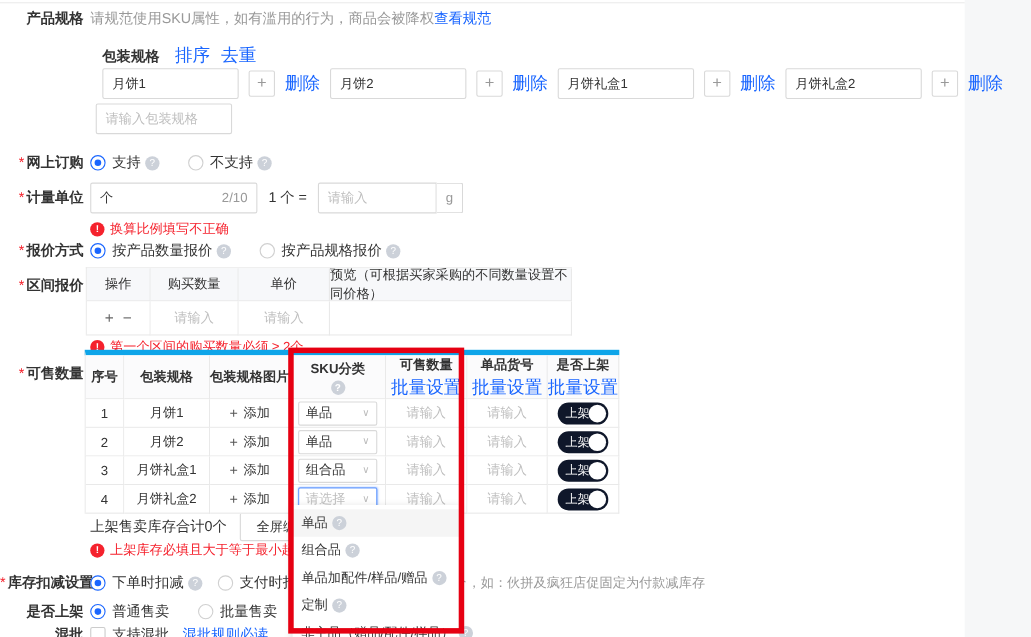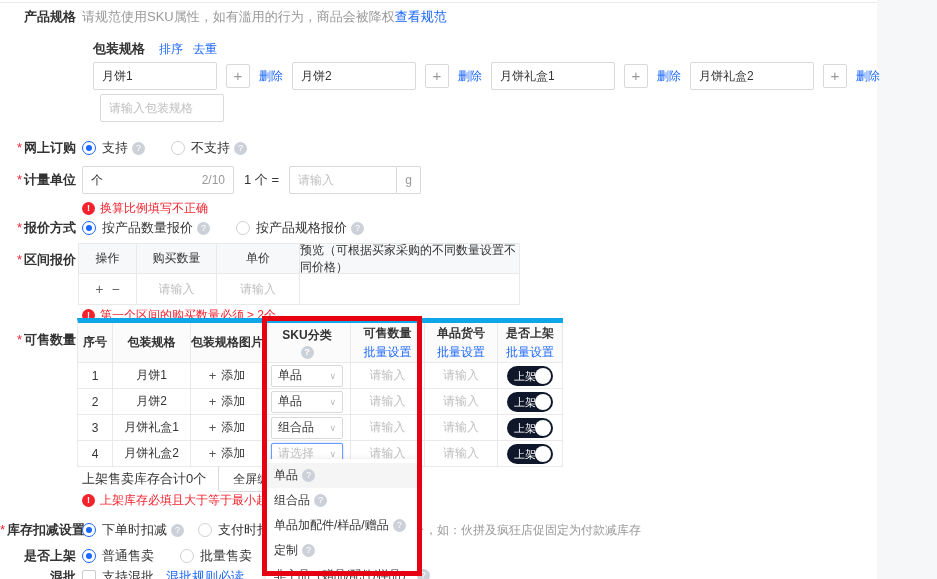--- a/index.html
+++ b/index.html
@@ -8,21 +8,21 @@
   .page { position: relative; width: 937px; height: 579px; background:#fff; }
   .right-strip { position:absolute; left:877px; top:0; width:60px; height:579px; background:#f6f7f8; }
   .top-divider { position:absolute; top:2px; left:0; width:877px; height:1px; background:#ebebeb; }
 
   .frow { position:absolute; left:0; display:flex; align-items:center; }
   .flabel { width:76px; text-align:right; font-weight:bold; font-size:13px; color:#333; flex-shrink:0; white-space:nowrap; }
   .ast { color:#f5222d; margin-right:2px; font-weight:normal; }
   .fcontent { margin-left:6px; display:flex; align-items:center; }
 
   .link { color:#1a66ff; cursor:pointer; text-decoration:none; font-size:13px; }
-  .link.sm { font-size:12px; }
+  .link.sm { font-size:16px; }
   .hint { color:#999; font-size:13px; }
 
   .tinput { height:28px; border:1px solid #d9d9d9; border-radius:2px; padding:0 8px; font-size:12px;
     color:#333; outline:none; background:#fff; font-family:inherit; }
   .tinput::placeholder { color:#bfbfbf; }
 
   .plus-btn { width:24px; height:24px; border:1px solid #d9d9d9; border-radius:2px; background:#fff;
     color:#999; font-size:15px; line-height:22px; text-align:center; cursor:pointer; flex-shrink:0; }
 
   .radio { width:14px; height:14px; border-radius:50%; border:1px solid #d0d0d0; background:#fff;
@@ -124,21 +124,21 @@
     <span class="plus-btn">+</span>
     <span class="link sm">删除</span>
     <input class="tinput" style="width: 124px;" value="月饼礼盒1">
     <span class="plus-btn">+</span>
     <span class="link sm">删除</span>
     <input class="tinput" style="width: 124px;" value="月饼礼盒2">
     <span class="plus-btn">+</span>
     <span class="link sm">删除</span>
   </div>
 
-  <div class="frow" style="top:94px; left:100px;">
+  <div class="frow" style="top:94px; left:87px;">
     <input class="tinput" style="width: 124px;" placeholder="请输入包装规格">
   </div>
 
   <div class="frow" style="top:139px;">
     <div class="flabel"><span class="ast">*</span><span>网上订购</span></div>
     <div class="fcontent">
       <span class="radio checked"></span>
       <span class="rlabel">支持</span>
       <span class="qicon">?</span>
       <span class="rgap"></span>

